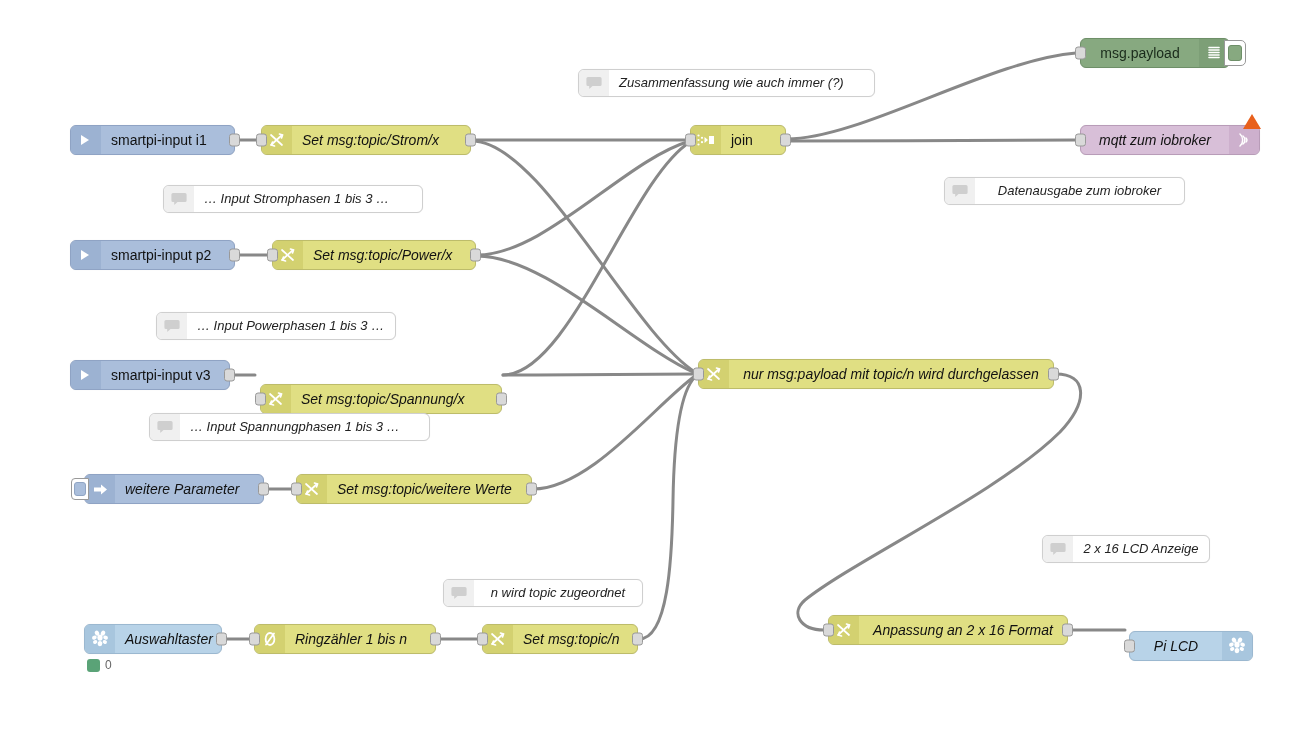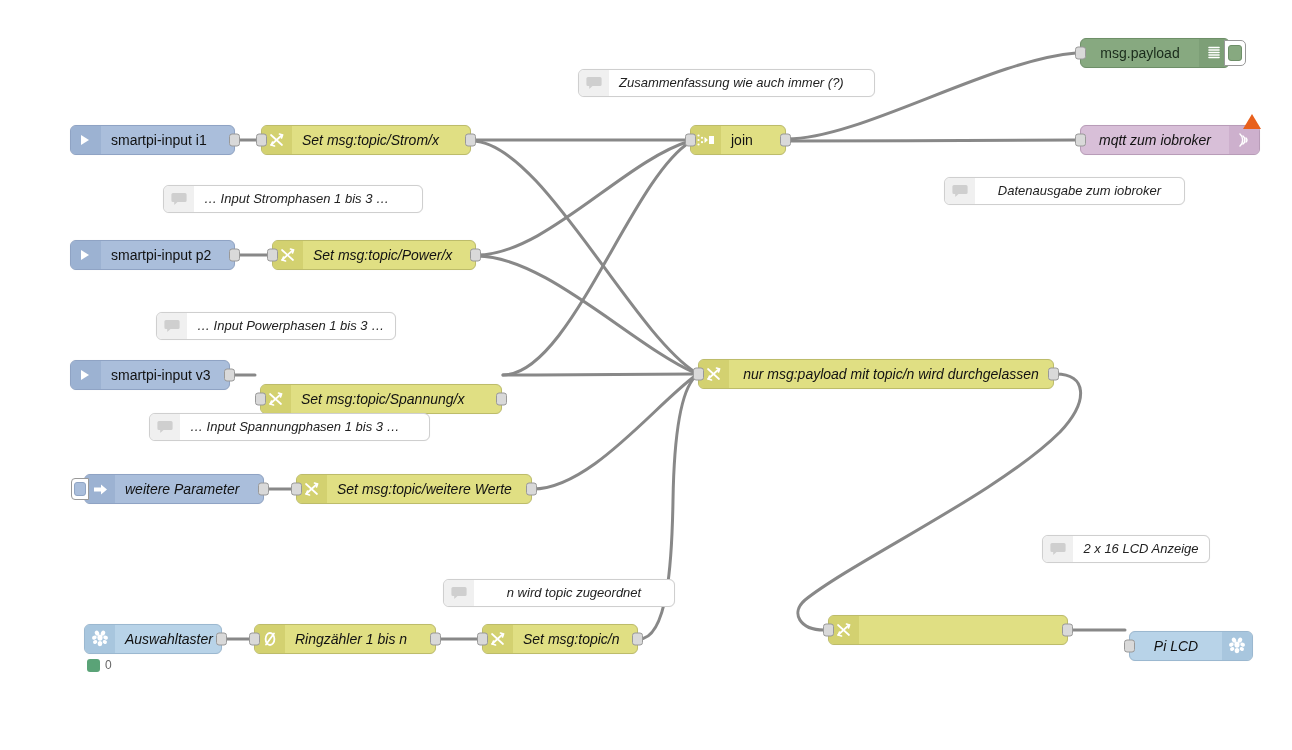--- a/index.html
+++ b/index.html
@@ -421,20 +421,21 @@
 
   <div class="node n-change" style="left:828px; top:615px; width:240px;">
     <span class="iconband">
       <svg class="gi" width="18" height="18" viewBox="0 0 18 18" stroke="#ffffff" stroke-width="1.7" fill="none" stroke-linecap="round">
         <path d="M3 4 L14 14"></path>
           <path d="M14 4 L3 14"></path>
         <path d="M11.5 3 L14.5 4 L13.5 7"></path>
           <path d="M6.5 15 L3.5 14 L4.5 11"></path>
       </svg>
     </span>
+    <span class="label italic center">Anpassung an 2 x 16 Format</span>
     <span class="port in"></span>
     <span class="port out"></span>
   </div>
 
   <div class="node n-rpi" style="left:1129px; top:615px; width:124px;margin-top:16px;">
     <span class="label italic center">Pi LCD</span>
     <span class="iconband right">
       <svg class="gi" width="18" height="18" viewBox="0 0 18 18" fill="#ffffff">
         <ellipse cx="6" cy="3.2" rx="2.1" ry="2.6" transform="rotate(-25 6 3.2)"></ellipse>
         <ellipse cx="12" cy="3.2" rx="2.1" ry="2.6" transform="rotate(25 12 3.2)"></ellipse>
@@ -496,21 +497,21 @@
 
   <div class="node n-comment" style="left:1042px; top:535px; width:168px;">
     <span class="iconband">
       <svg class="gi" width="16" height="14" viewBox="0 0 16 14" fill="#cfcfcf">
         <path d="M2 1 H14 A1.6 1.6 0 0 1 15.6 2.6 V8.4 A1.6 1.6 0 0 1 14 10 H6.5 L3.2 13 V10 H2 A1.6 1.6 0 0 1 0.4 8.4 V2.6 A1.6 1.6 0 0 1 2 1 Z"></path>
       </svg>
     </span>
     <span class="label center">2 x 16 LCD Anzeige</span>
   </div>
 
-  <div class="node n-comment" style="left:443px; top:579px; width:232px;">
+  <div class="node n-comment" style="left:443px; top:579px; width:200px;">
     <span class="iconband">
       <svg class="gi" width="16" height="14" viewBox="0 0 16 14" fill="#cfcfcf">
         <path d="M2 1 H14 A1.6 1.6 0 0 1 15.6 2.6 V8.4 A1.6 1.6 0 0 1 14 10 H6.5 L3.2 13 V10 H2 A1.6 1.6 0 0 1 0.4 8.4 V2.6 A1.6 1.6 0 0 1 2 1 Z"></path>
       </svg>
     </span>
     <span class="label center">n wird topic zugeordnet</span>
   </div>
 
 </div>
 

